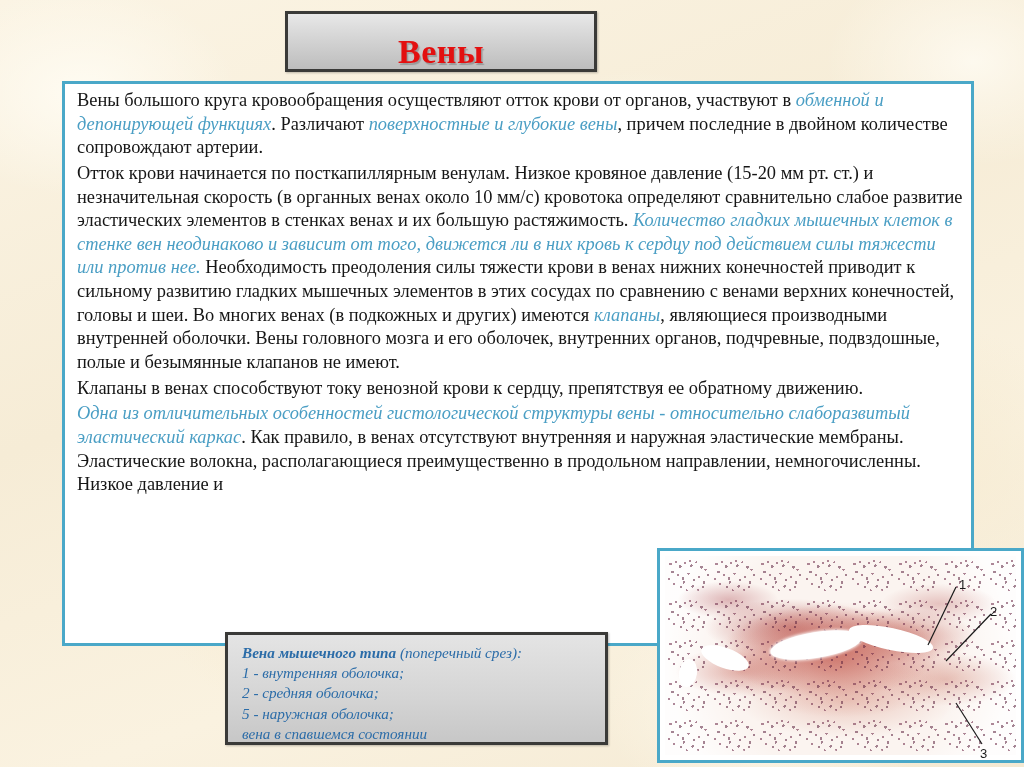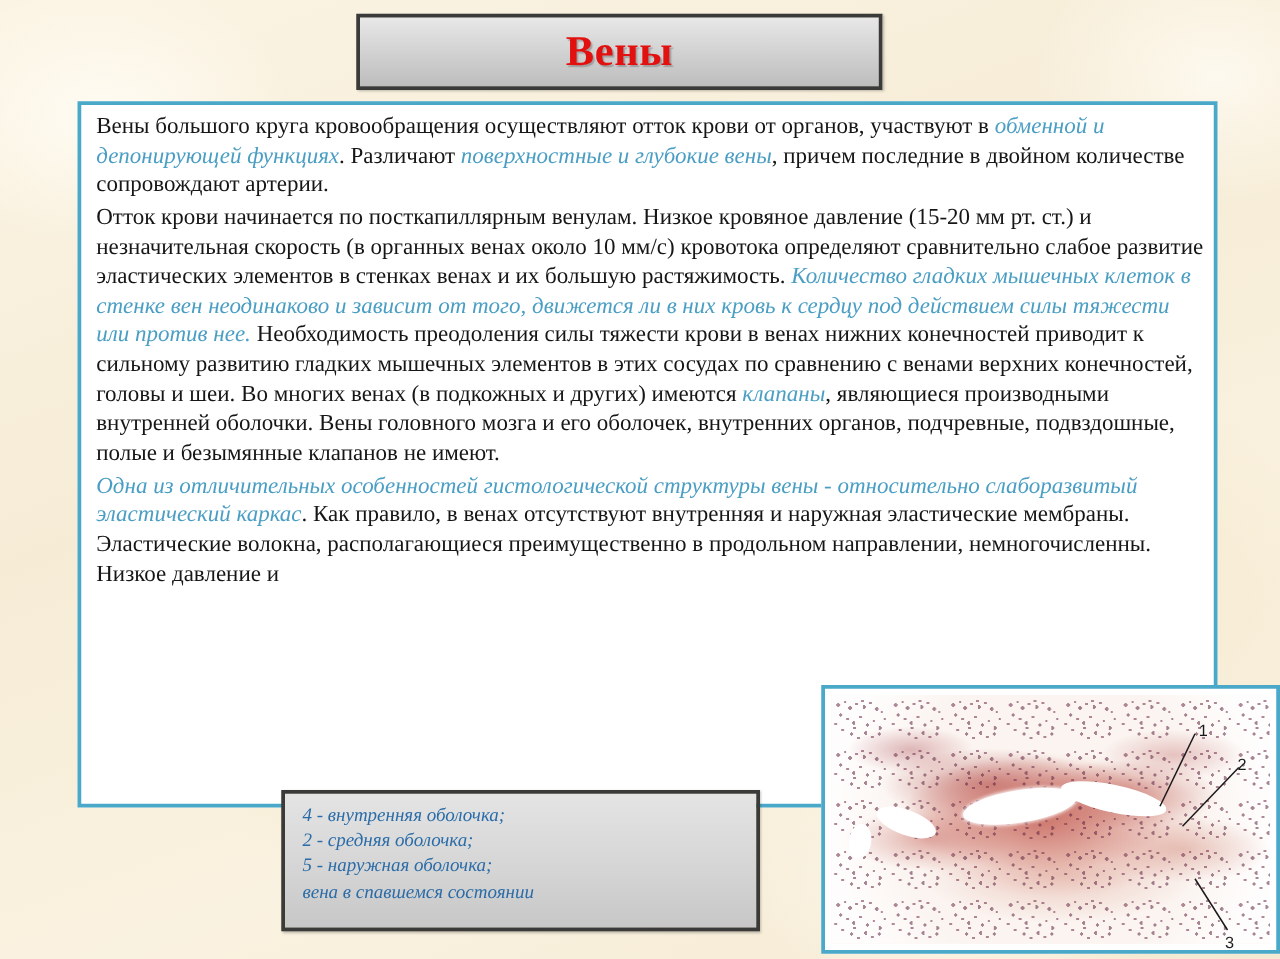--- a/index.html
+++ b/index.html
@@ -31,28 +31,28 @@
       radial-gradient(ellipse 160px 110px at 48% 45%, rgba(246,234,207,.6),  rgba(246,234,207,0) 70%),
       radial-gradient(ellipse 210px 150px at 95% 8%,  rgba(255,252,244,.8),  rgba(255,252,244,0) 70%),
       linear-gradient(160deg, #fbf4e4 0%, #f6ecd6 40%, #faf2e0 70%, #f4e9d2 100%);
   }
 
   
   #title-plaque {
     position: absolute;
     left: 285px;
     top: 11px;
-    width: 421px;
+    width: 312px;
     height: 61px;
     box-sizing: border-box;
     border: 3px solid #3a3a38;
     background: linear-gradient(to bottom,
         #e8e8e8 0%, #dedede 22%, #d2d2d2 50%, #c9c9c9 72%, #bdbdbd 100%);
     display: flex;
-    align-items: center;
+    align-items: flex-end;
     justify-content: center;
     box-shadow: 1px 1px 2px rgba(0,0,0,.25);
   }
   #title-text {
     font-family: "Liberation Serif", "DejaVu Serif", serif;
     font-size: 34px;
     font-weight: bold;
     color: #e31010;
     letter-spacing: .5px;
     text-shadow: 1.5px 1.5px 1px rgba(120,120,120,.55);
@@ -240,20 +240,21 @@
     <span id="title-text">Вены</span>
   </div>
 
   <div id="content-box">
     <div id="body-text">
 
       <p><span>Вены большого круга кровообращения осуществляют отток крови от органов, участвуют в </span><span class="hl">обменной и депонирующей функциях</span><span>. Различают </span><span class="hl">поверхностные и глубокие вены</span><span>, причем последние в двойном количестве сопровождают артерии.</span></p>
 
       <p><span>Отток крови начинается по посткапиллярным венулам. Низкое кровяное давление (15-20 мм рт. ст.) и незначительная скорость (в органных венах около 10 мм/с) кровотока определяют сравнительно слабое развитие эластических элементов в стенках венах и их большую растяжимость. </span><span class="hl">Количество гладких мышечных клеток в стенке вен неодинаково и зависит от того, движется ли в них кровь к сердцу под действием силы тяжести или против нее.</span><span> Необходимость преодоления силы тяжести крови в венах нижних конечностей приводит к сильному развитию гладких мышечных элементов в этих сосудах по сравнению с венами верхних конечностей, головы и шеи. Во многих венах (в подкожных и других) имеются </span><span class="hl">клапаны</span><span>, являющиеся производными внутренней оболочки. Вены головного мозга и его оболочек, внутренних органов, подчревные, подвздошные, полые и безымянные клапанов не имеют.</span></p>
 
+      <p><span>Клапаны в венах способствуют току венозной крови к сердцу, препятствуя ее обратному движению.</span></p>
 
       <p><span class="hl">Одна из отличительных особенностей гистологической структуры вены - относительно слаборазвитый эластический каркас</span><span>. Как правило, в венах отсутствуют внутренняя и наружная эластические мембраны. Эластические волокна, располагающиеся преимущественно в продольном направлении, немногочисленны. Низкое давление и</span></p>
 
 
 
     </div>
   </div>
 
   <div id="photo-frame">
     <div id="photo-inner">
@@ -270,19 +271,20 @@
       <line x1="331" y1="63" x2="286" y2="110" stroke="#1a1a1a" stroke-width="1.2"></line>
       <line x1="322" y1="193" x2="296" y2="152" stroke="#1a1a1a" stroke-width="1.2"></line>
     </svg>
 
     <span class="ph-label" id="ph-label-1">1</span>
     <span class="ph-label" id="ph-label-2">2</span>
     <span class="ph-label" id="ph-label-3">3</span>
   </div>
 
   <div id="caption-plaque">
-    <div class="cap-line">4 - внутренняя оболочка;</div>
+    <div class="cap-line"><b>Вена мышечного типа</b><span> (поперечный срез):</span></div>
+    <div class="cap-line">1 - внутренняя оболочка;</div>
     <div class="cap-line">2 - средняя оболочка;</div>
     <div class="cap-line">5 - наружная оболочка;</div>
     <div class="cap-line">вена в спавшемся состоянии</div>
   </div>
 
 </div>
 
 </body></html>

